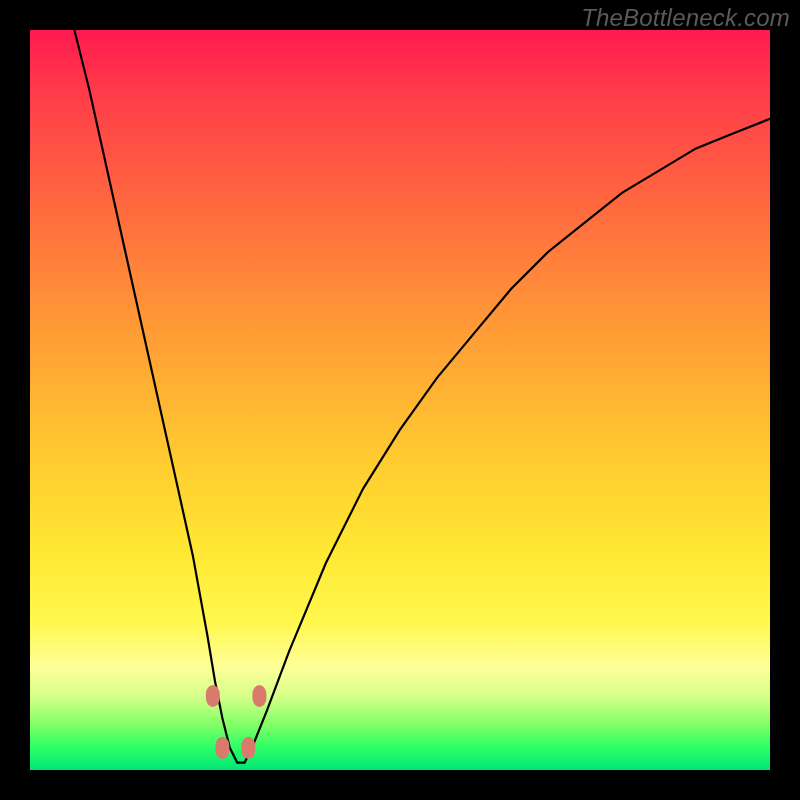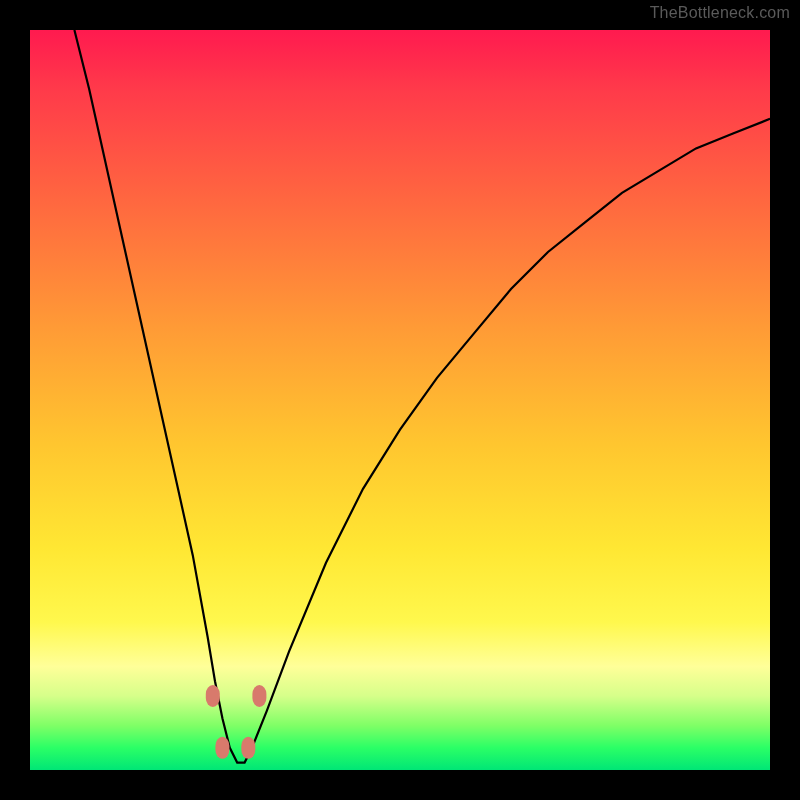--- a/index.html
+++ b/index.html
@@ -30,23 +30,24 @@
       #7fff66 94%,
       #2bff66 97%,
       #00e676 100%
     );
   }
   .watermark {
     position: absolute;
     top: 4px;
     right: 10px;
     color: #5a5a5a;
-    font-size: 16px;
+    font-size: 24px;
     font-weight: 500;
     letter-spacing: 0.2px;
+    font-style: italic;
   }
   svg.curve {
     position: absolute;
     left: 0;
     top: 0;
     width: 740px;
     height: 740px;
     overflow: visible;
   }
   .curve path {

